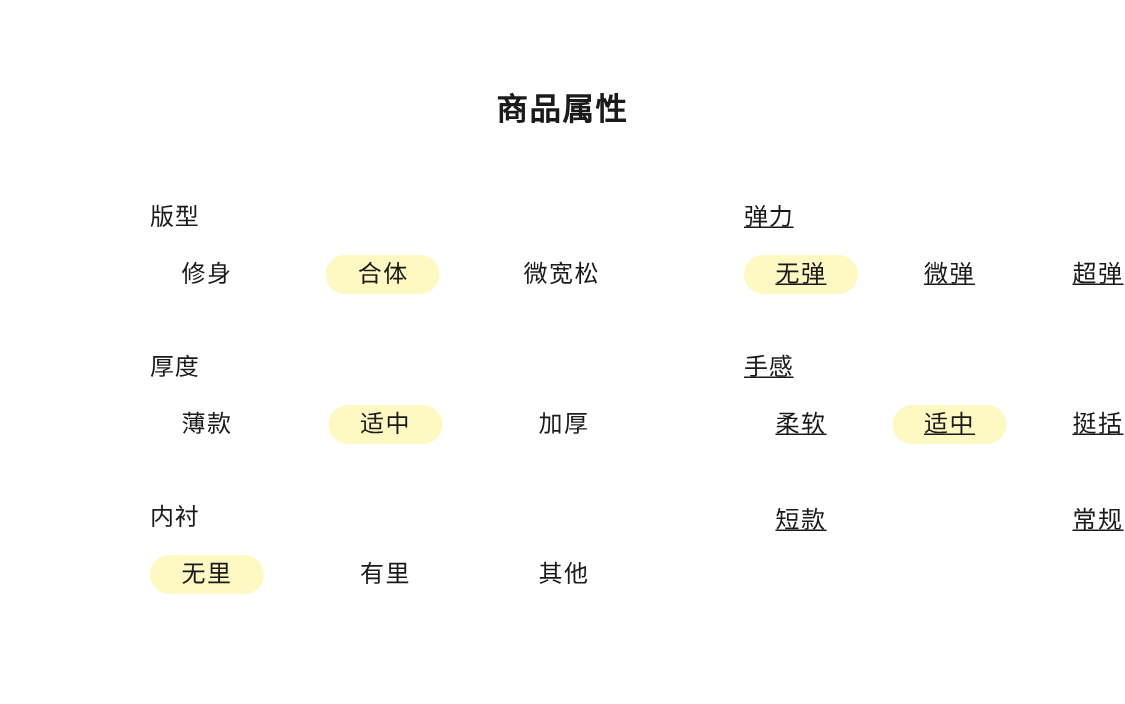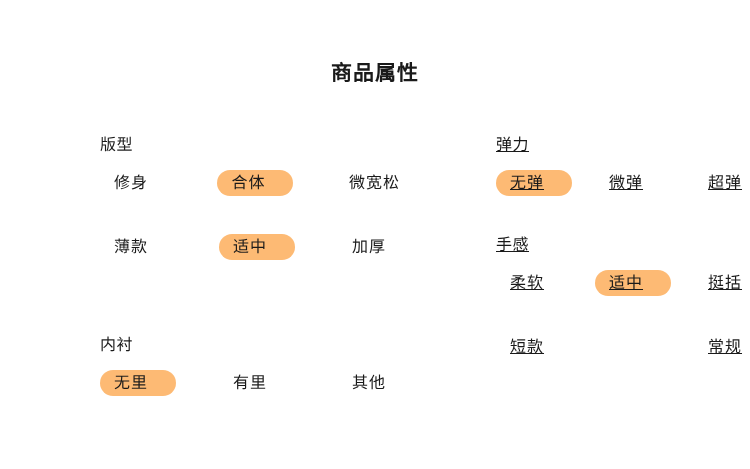--- a/index.html
+++ b/index.html
@@ -70,29 +70,30 @@
     display: flex;
     align-items: center;
     justify-content: space-between;
     width: 100%;
   }
   .option {
     font-size: 16px;
     line-height: 26px;
     color: #1a1a1a;
     letter-spacing: 1px;
+    text-align: center;
     border-radius: 13px;
     padding: 0 14px;
     min-width: 48px;
     background: transparent;
     white-space: nowrap;
     box-sizing: content-box;
   }
   .option.selected {
-    background: #fdba74;
+    background: #fef9c3;
   }
 </style>
 </head>
 <body>
 
 <div class="page">
 
   <div class="page-title">商品属性</div>
 
   <div class="attr-grid">
@@ -106,20 +107,21 @@
       </div>
       <div class="attr-group col-right">
         <div class="group-label">弹力</div>
         <div class="option-row">
           <div class="option selected">无弹</div>
           <div class="option">微弹</div>
           <div class="option">超弹</div>
         </div>
       </div>
       <div class="attr-group col-left">
+        <div class="group-label">厚度</div>
         <div class="option-row">
           <div class="option">薄款</div>
           <div class="option selected">适中</div>
           <div class="option">加厚</div>
         </div>
       </div>
       <div class="attr-group col-right">
         <div class="group-label">手感</div>
         <div class="option-row">
           <div class="option">柔软</div>

